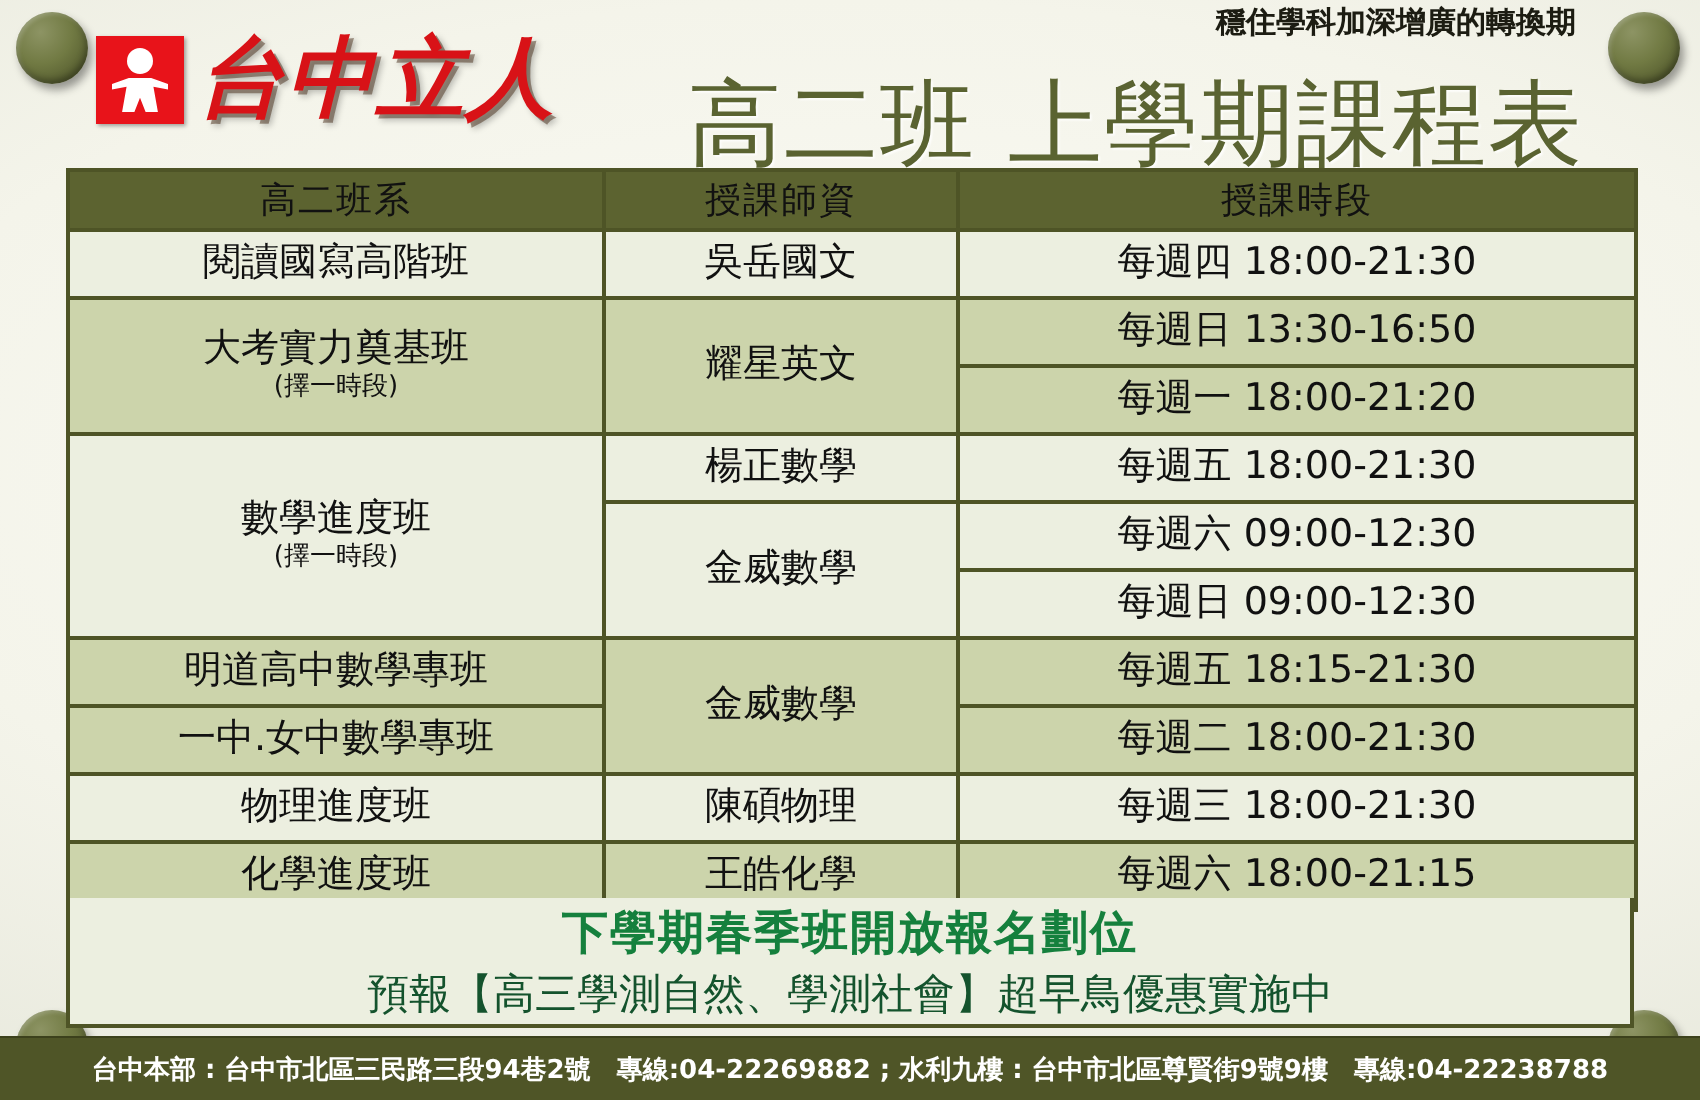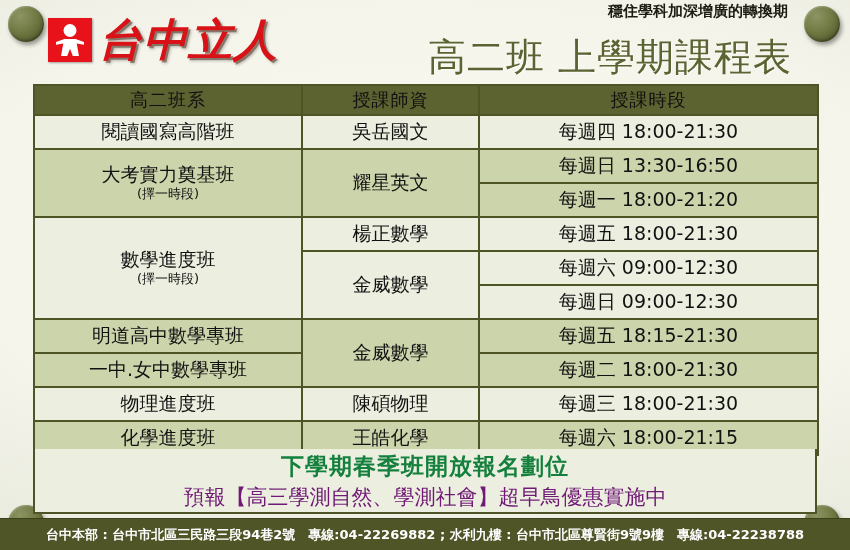--- a/index.html
+++ b/index.html
@@ -102,21 +102,21 @@
   }
   .subtitle {
     font-size: 15px;
     font-weight: bold;
     color: #1c1c12;
     letter-spacing: 0px;
     margin-bottom: 17px;
     margin-right: 4px;
   }
   .main-title {
-    font-size: 38px;
+    font-size: 47px;
     font-weight: normal;
     color: #5a6331;
     letter-spacing: 1px;
     line-height: 1.05;
     white-space: nowrap;
     text-shadow: 1px 1px 1px rgba(255,255,255,0.8);
   }
 
   
   .table-wrap {
@@ -180,21 +180,21 @@
   }
   .promo-line1 {
     font-size: 23px;
     font-weight: bold;
     color: #15803d;
     letter-spacing: 1px;
   }
   .promo-line2 {
     font-size: 21px;
     font-weight: normal;
-    color: #701a75;
+    color: #14532d;
     letter-spacing: 0px;
   }
 
   
   .address-bar {
     position: absolute;
     left: 0;
     top: 518px;
     width: 850px;
     height: 32px;

